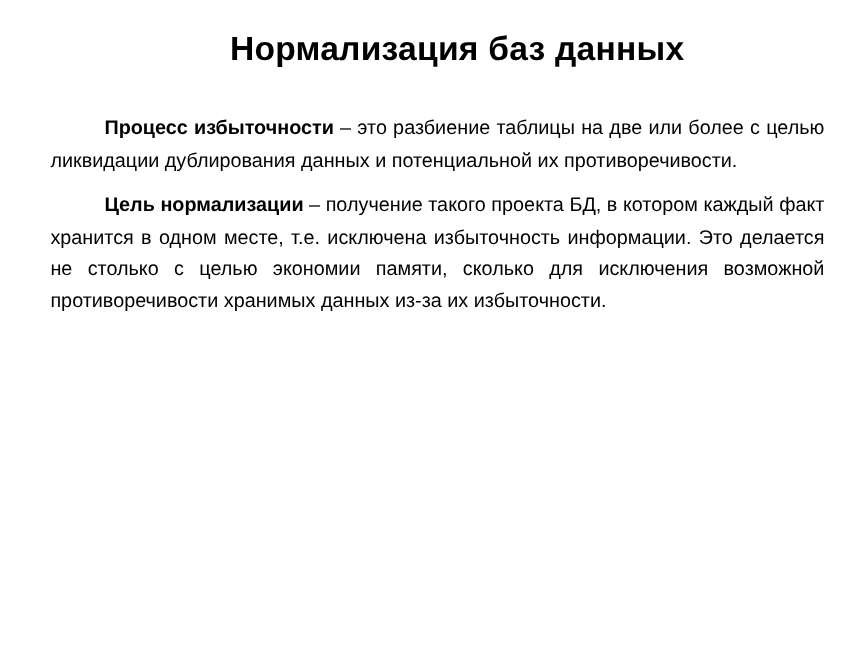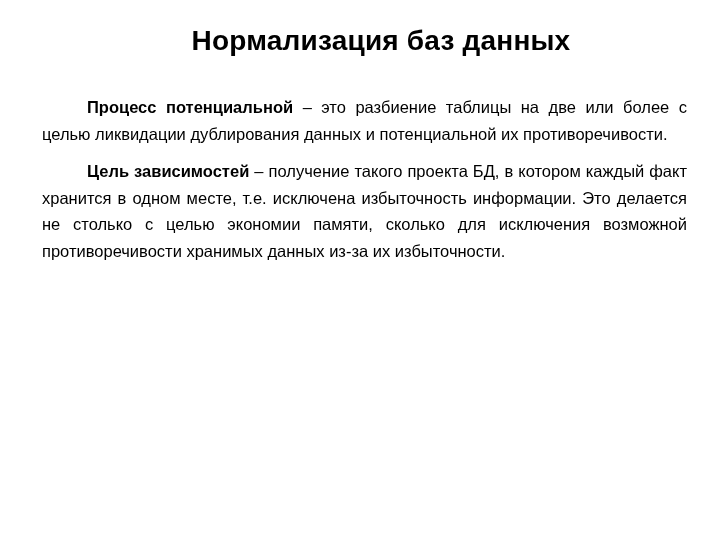--- a/index.html
+++ b/index.html
@@ -43,19 +43,19 @@
 </head>
 <body>
 
 <div class="slide">
 
   <div class="slide-title">Нормализация баз данных</div>
 
   <div class="slide-body">
 
 
-    <p><b>Процесс потенциальной</b><span> – это разбиение таблицы на две или более с целью ликвидации дублирования данных и потенциальной их противоречивости.</span></p>
+    <p><b>Процесс избыточности</b><span> – это разбиение таблицы на две или более с целью ликвидации дублирования данных и потенциальной их противоречивости.</span></p>
 
-    <p><b>Цель зависимостей</b><span> – получение такого проекта БД, в котором каждый факт хранится в одном месте, т.е. исключена избыточность информации. Это делается не столько с целью экономии памяти, сколько для исключения возможной противоречивости хранимых данных из-за их избыточности.</span></p>
+    <p><b>Цель нормализации</b><span> – получение такого проекта БД, в котором каждый факт хранится в одном месте, т.е. исключена избыточность информации. Это делается не столько с целью экономии памяти, сколько для исключения возможной противоречивости хранимых данных из-за их избыточности.</span></p>
 
   </div>
 
 </div>
 
 </body></html>

